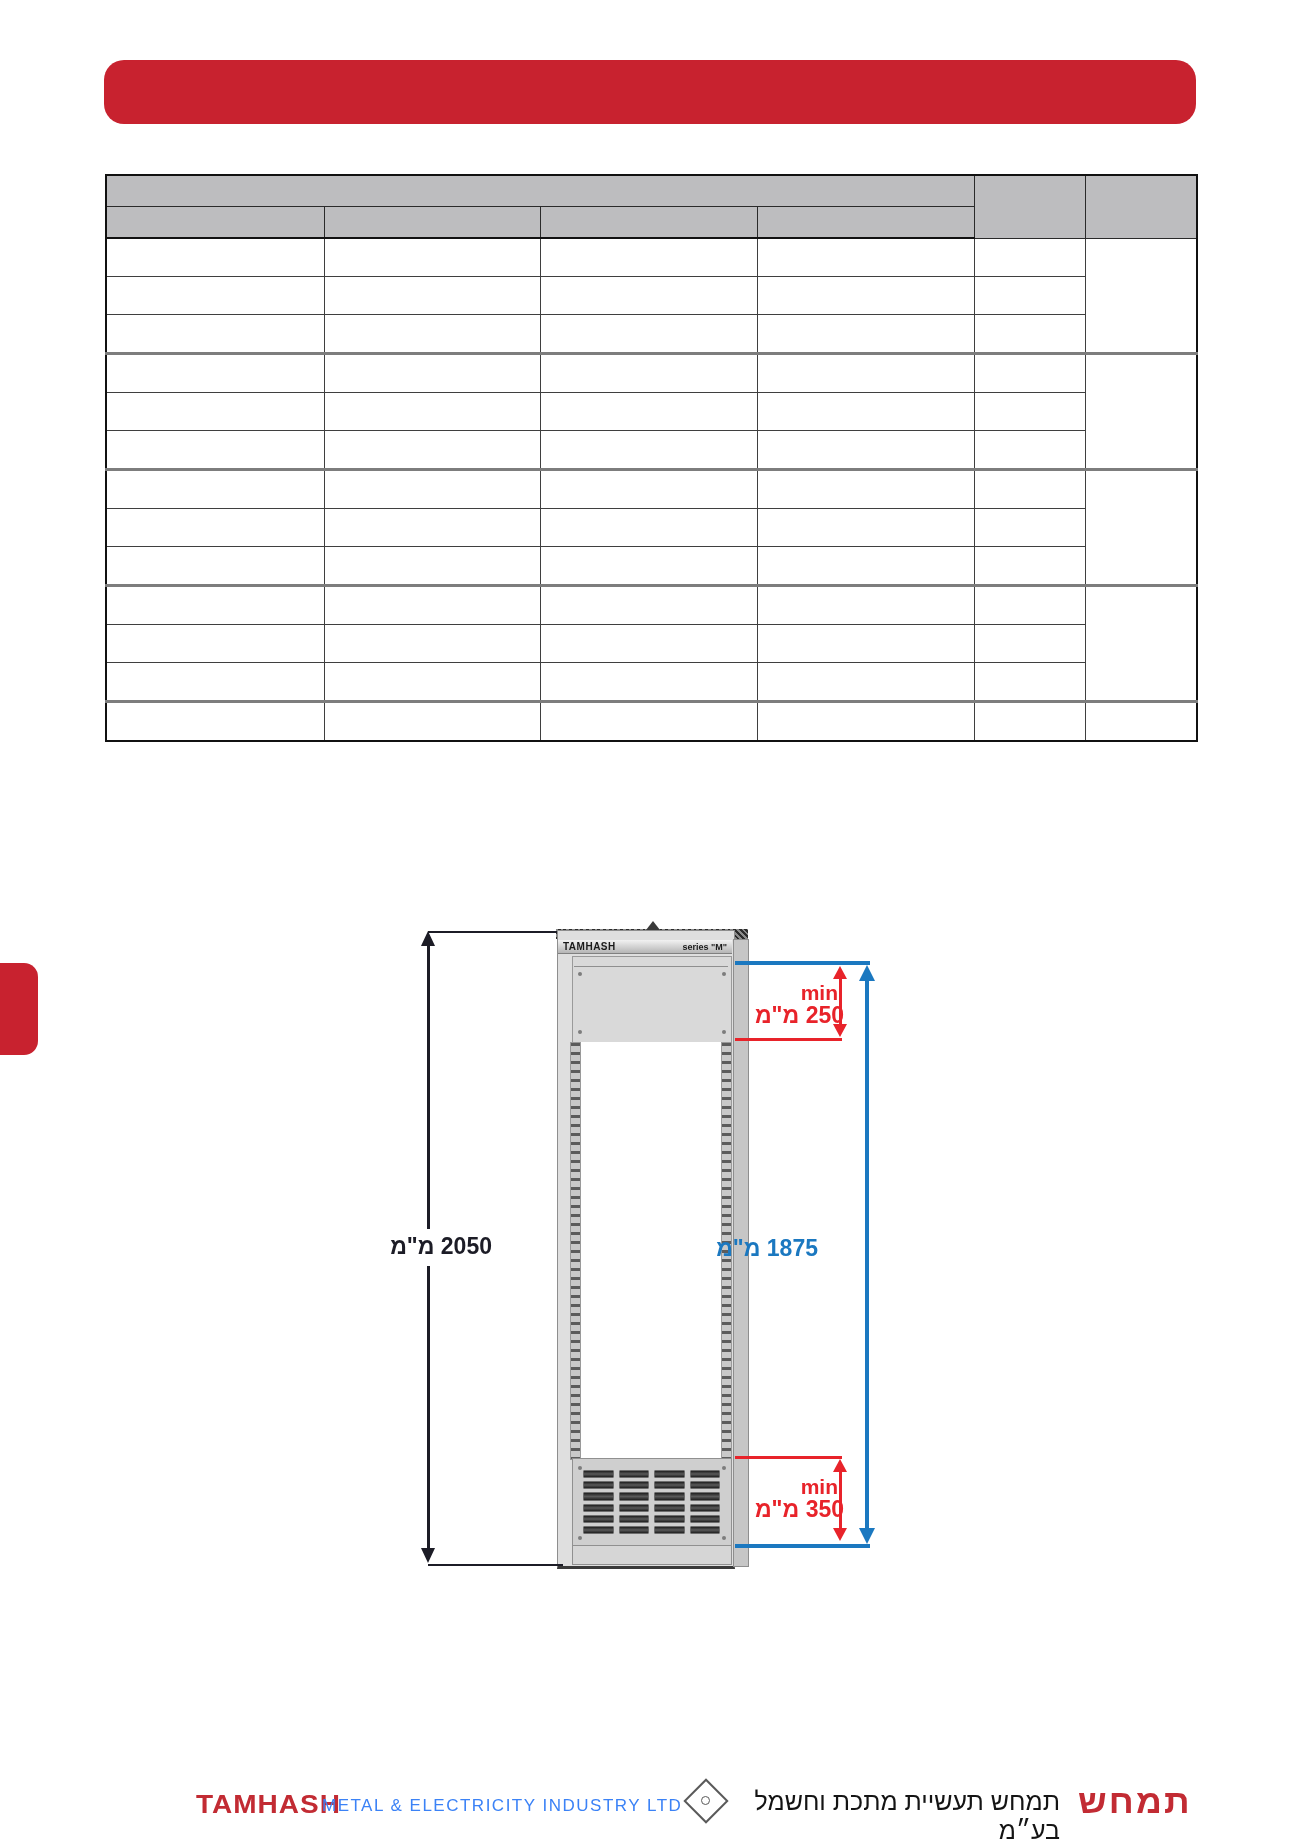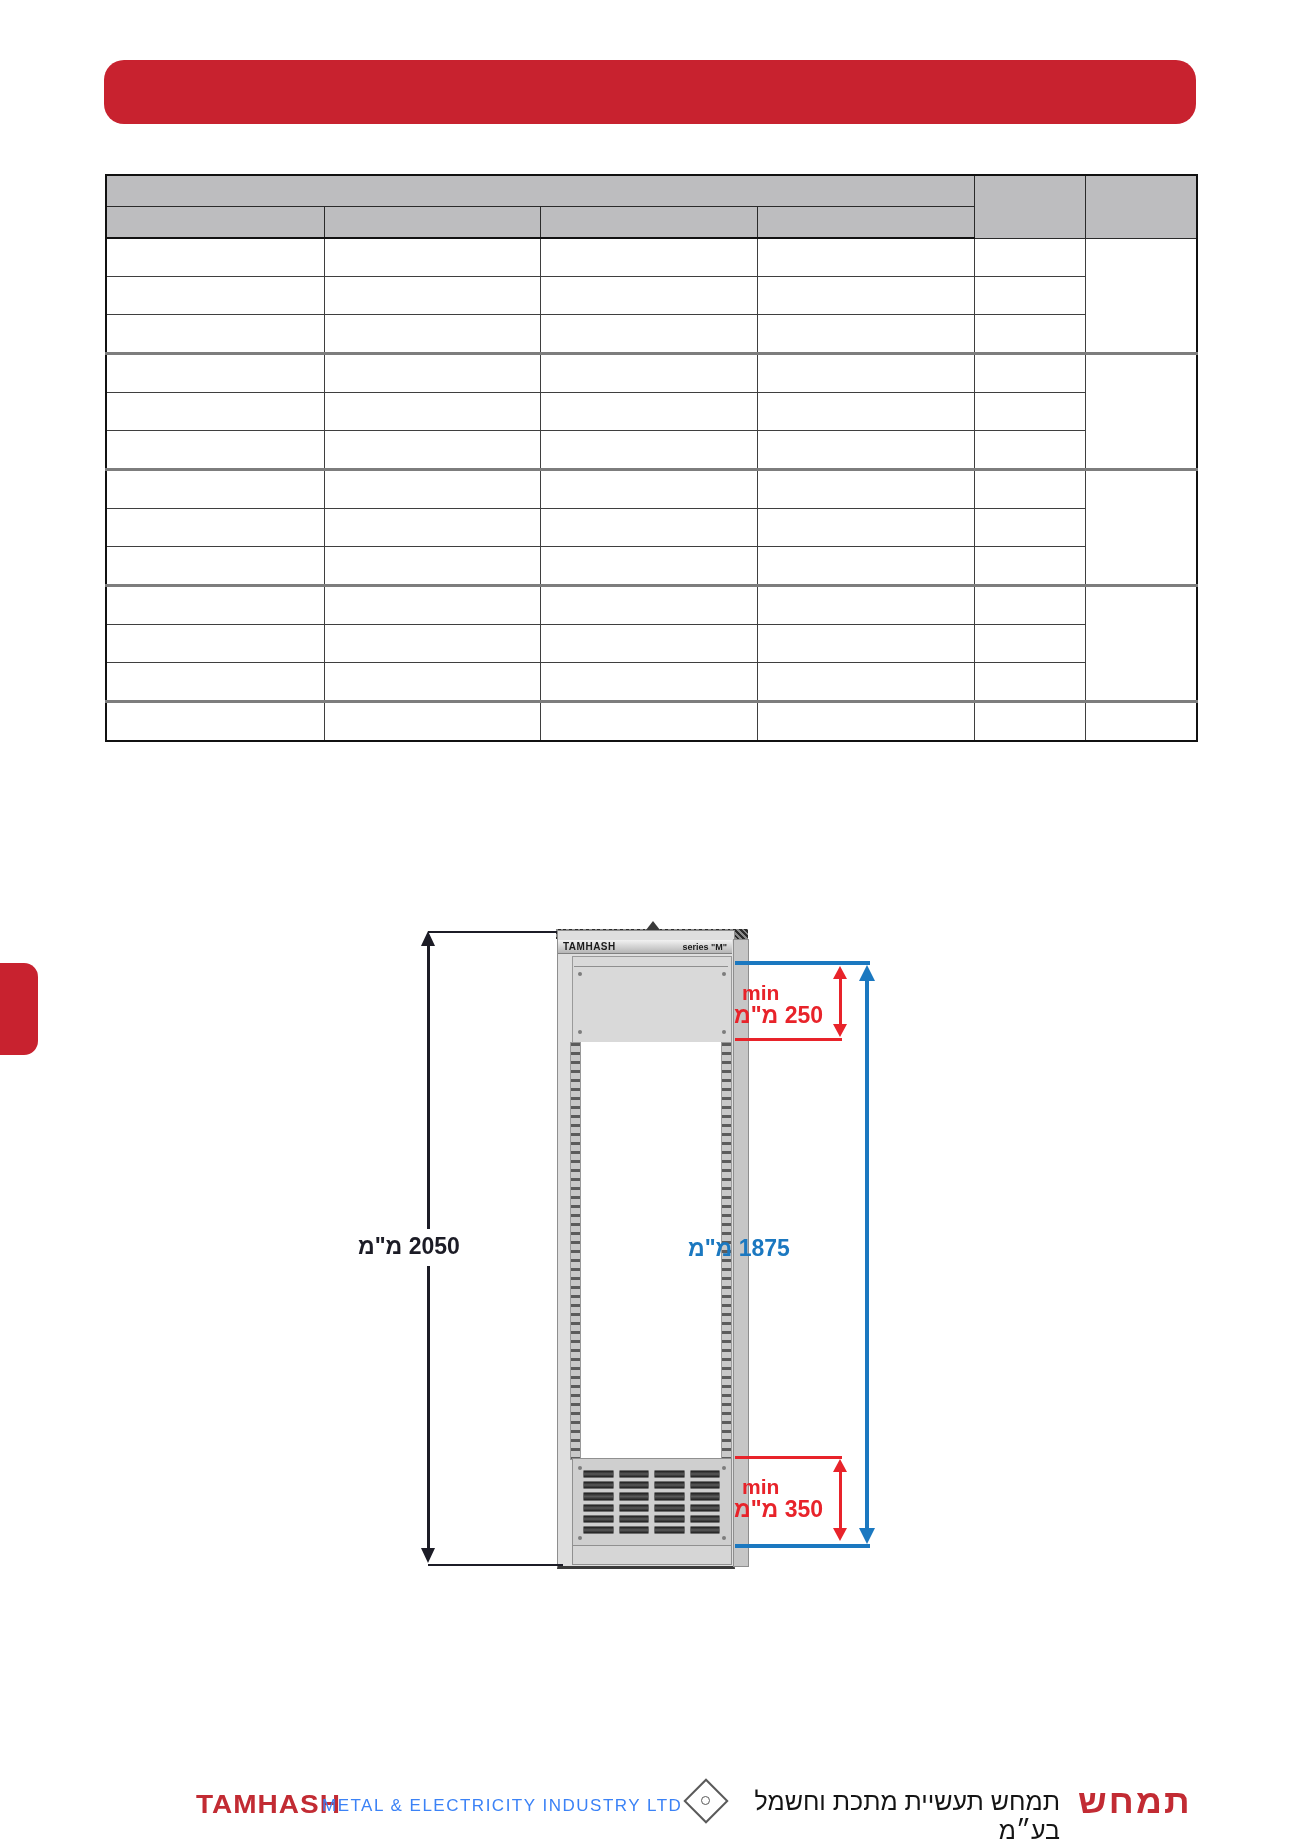--- a/index.html
+++ b/index.html
@@ -51,21 +51,21 @@
   .grille-slots i{display:block;background:linear-gradient(180deg,#1f1f1f 0%,#5a5a5a 50%,#1f1f1f 100%);
                   border:1px solid #6e6e6e;border-radius:1px;}
   .cab-plinth{left:572px;top:1545px;width:158px;height:18px;background:#d6d6d6;border:1px solid #909090;}
   .screw{width:4px;height:4px;border-radius:50%;background:#7d7d7d;}
 
   
   .dim-black{background:#1c1c26;}
   .dim-blue{background:#1b78c0;}
   .dim-red{background:#e8232a;}
   .tri{width:0;height:0;}
-  .lbl{font-weight:bold;text-align:left;}
+  .lbl{font-weight:bold;text-align:right;}
   .lbl-black{color:#1c1c26;font-size:23px;}
   .lbl-blue{color:#1b78c0;font-size:23px;}
   .lbl-red{color:#e8232a;font-size:21px;line-height:22px;}
 
   
   .ft-logo-en{left:196px;top:1789px;font-size:28px;font-weight:bold;color:#c22b33;
               letter-spacing:1px;transform:scaleY(.92);}
   .ft-tag{left:322px;top:1796px;font-size:17px;color:#3b82f6;letter-spacing:1.5px;}
   .ft-diamond{left:690px;top:1785px;width:28px;height:28px;border:2px solid #5a5a5a;
               transform:rotate(45deg);}

